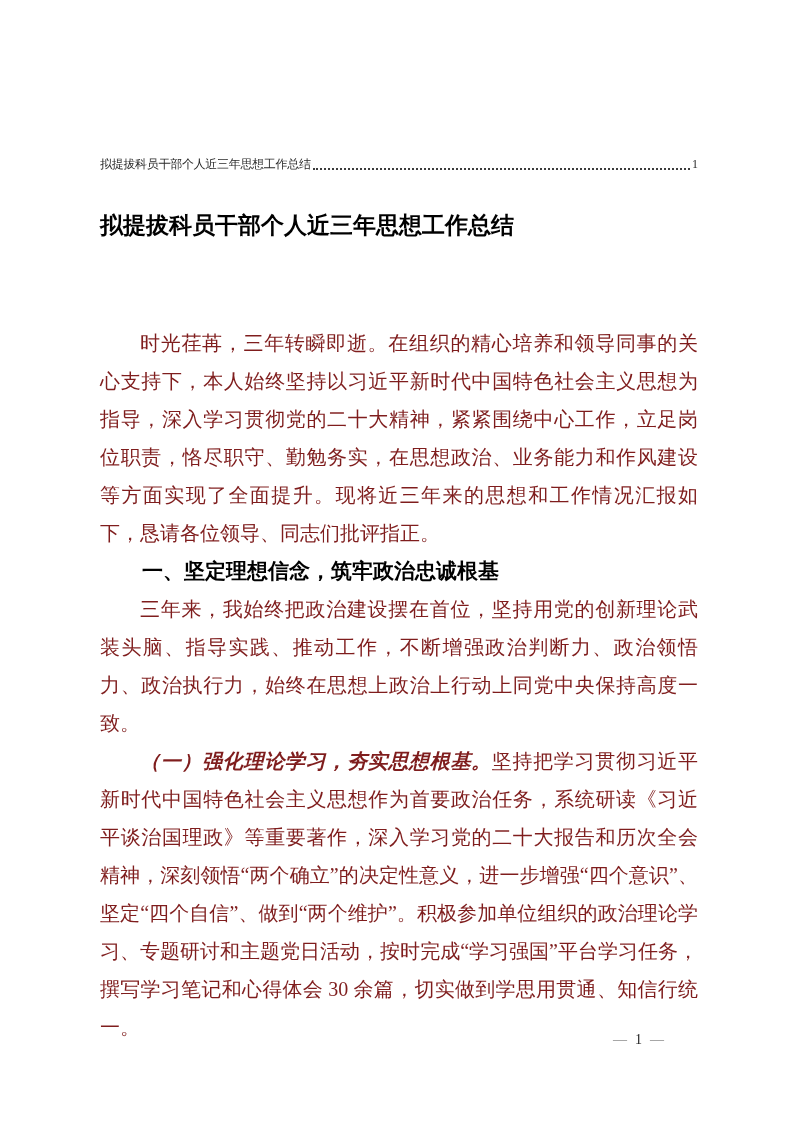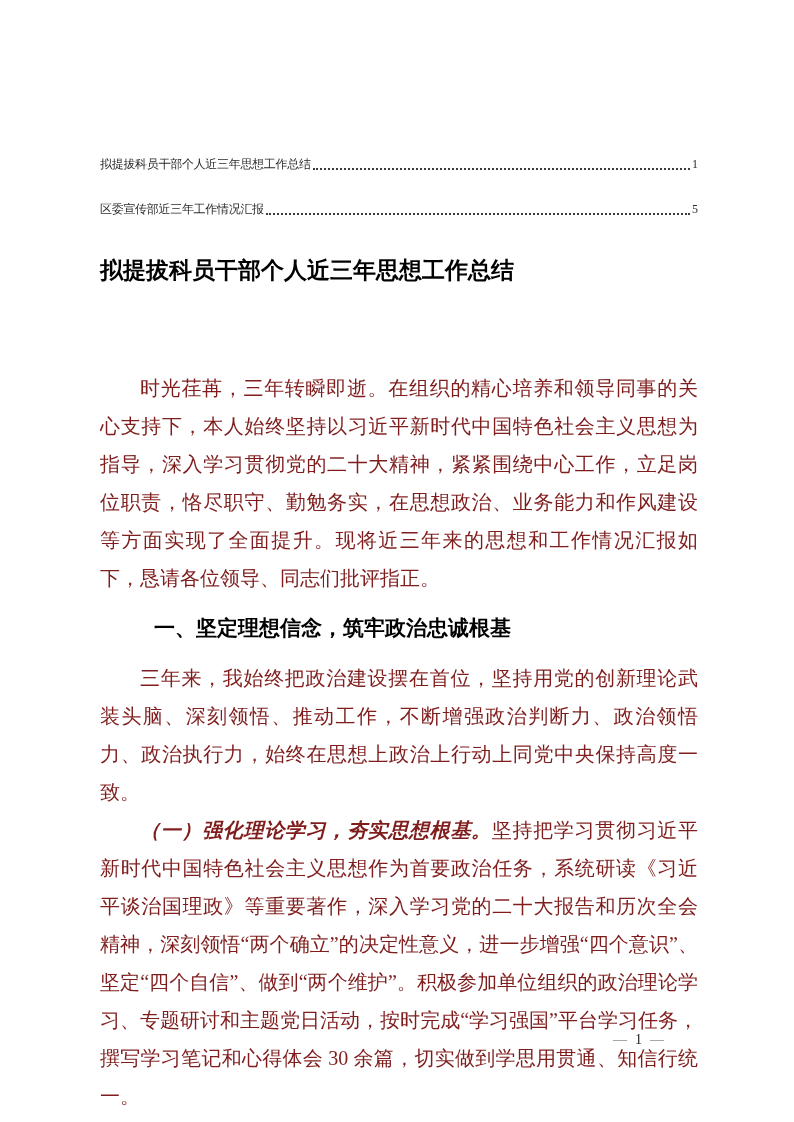--- a/index.html
+++ b/index.html
@@ -63,21 +63,21 @@
   }
   .body p {
     margin: 0;
     font-size: 20px;
     line-height: 38px;
     text-align: justify;
     text-indent: 2em;
     color: #7f1d1d;
   }
   .body h2 {
-    margin: 12px;
+    margin: 0;
     font-family: "Liberation Sans", "DejaVu Sans", sans-serif;
     font-size: 21px;
     line-height: 38px;
     font-weight: bold;
     text-indent: 2em;
     color: #000000;
   }
   .lead {
     font-weight: bold;
     font-style: italic;
@@ -105,35 +105,30 @@
 
 <div class="page">
   <div class="content">
 
     <nav class="toc">
       <div class="toc-row">
         <span class="toc-label">拟提拔科员干部个人近三年思想工作总结</span>
         <span class="toc-dots"></span>
         <span class="toc-page">1</span>
       </div>
-      <div class="toc-row">
-        <span class="toc-label">区委宣传部近三年工作情况汇报</span>
-        <span class="toc-dots"></span>
-        <span class="toc-page">5</span>
-      </div>
     </nav>
 
     <h1 class="doc-title">拟提拔科员干部个人近三年思想工作总结</h1>
 
     <div class="body">
       <p>时光荏苒，三年转瞬即逝。在组织的精心培养和领导同事的关心支持下，本人始终坚持以习近平新时代中国特色社会主义思想为指导，深入学习贯彻党的二十大精神，紧紧围绕中心工作，立足岗位职责，恪尽职守、勤勉务实，在思想政治、业务能力和作风建设等方面实现了全面提升。现将近三年来的思想和工作情况汇报如下，恳请各位领导、同志们批评指正。</p>
 
       <h2>一、坚定理想信念，筑牢政治忠诚根基</h2>
 
-      <p>三年来，我始终把政治建设摆在首位，坚持用党的创新理论武装头脑、深刻领悟、推动工作，不断增强政治判断力、政治领悟力、政治执行力，始终在思想上政治上行动上同党中央保持高度一致。</p>
+      <p>三年来，我始终把政治建设摆在首位，坚持用党的创新理论武装头脑、指导实践、推动工作，不断增强政治判断力、政治领悟力、政治执行力，始终在思想上政治上行动上同党中央保持高度一致。</p>
 
       <p><span class="lead">（一）强化理论学习，夯实思想根基。</span><span>坚持把学习贯彻习近平新时代中国特色社会主义思想作为首要政治任务，系统研读《习近平谈治国理政》等重要著作，深入学习党的二十大报告和历次全会精神，深刻领悟“两个确立”的决定性意义，进一步增强“四个意识”、坚定“四个自信”、做到“两个维护”。积极参加单位组织的政治理论学习、专题研讨和主题党日活动，按时完成“学习强国”平台学习任务，撰写学习笔记和心得体会 30 余篇，切实做到学思用贯通、知信行统一。</span></p>
     </div>
 
   </div>
 
   <div class="footer">
     <span class="dash">—</span><span class="num">1</span><span class="dash">—</span>
   </div>
 </div>

